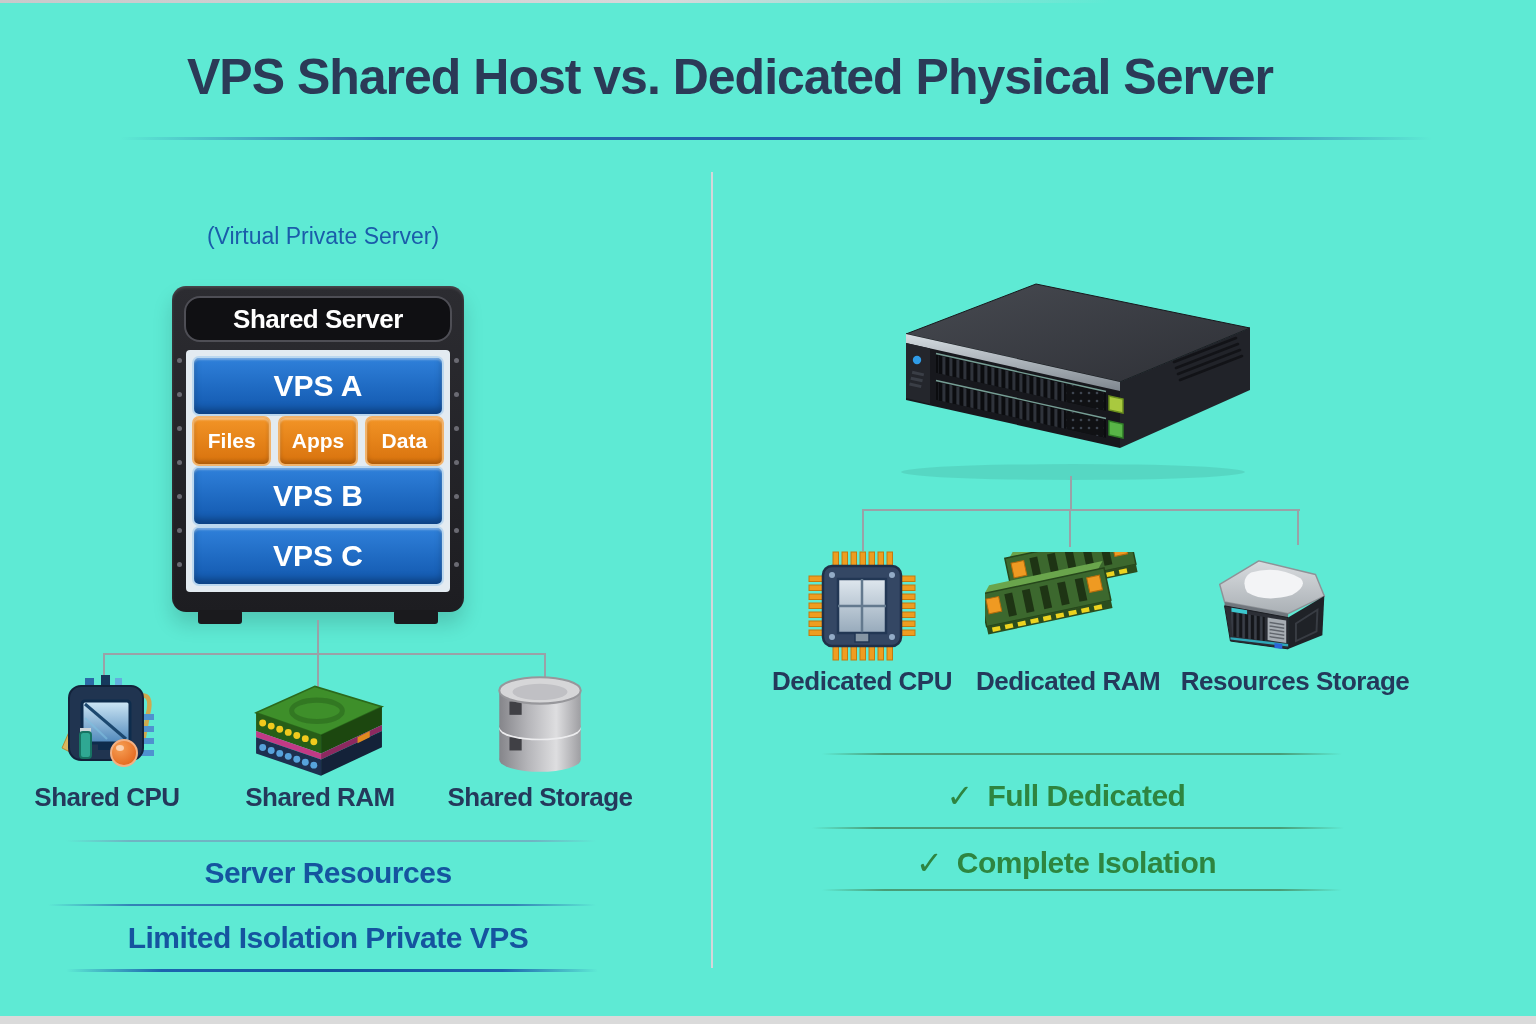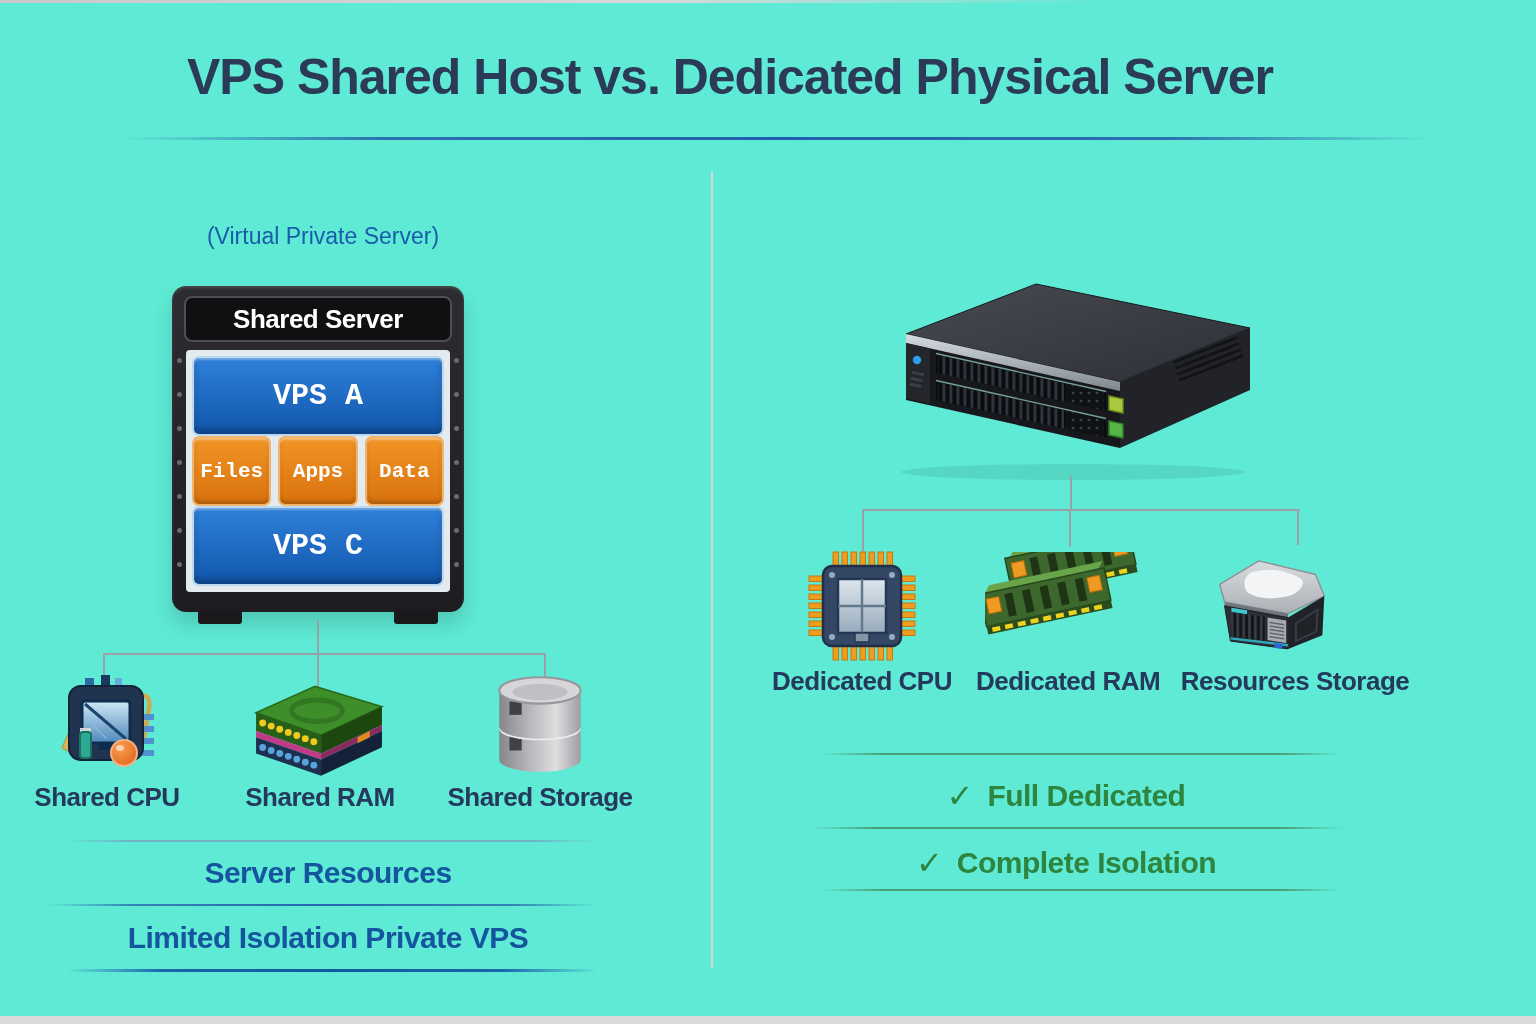--- a/index.html
+++ b/index.html
@@ -27,25 +27,25 @@
     color:#1353a6; letter-spacing:-0.5px; }
   .left-subheading { left:108px; top:223px; width:430px; font-size:23px; color:#1a5caa; }
   .right-heading { left:846px; top:180px; width:424px; font-size:33px; font-weight:bold;
     color:#2e7d38; letter-spacing:-0.5px; }
 
   
   .rack { left:172px; top:286px; width:292px; height:326px; border-radius:14px;
     background:linear-gradient(180deg,#2c2c31,#1d1d21);
     box-shadow:inset 0 2px 3px rgba(255,255,255,.14), 0 12px 20px rgba(0,0,0,.15); }
   .rack-header { left:12px; top:10px; width:268px; height:46px; background:#101013;
-    border:2px solid #4e4e55; border-radius:8px; color:#fff; font-weight:bold;
+    border:2px solid #4e4e55; border-radius:16px; color:#fff; font-weight:bold;
     font-size:26px; display:flex; align-items:center; justify-content:center;
     letter-spacing:-0.5px; }
   .rack-panel { left:14px; top:64px; width:264px; height:242px; background:#e3ebf1;
-    border-radius:4px; padding:6px; display:flex; flex-direction:column; gap:0;font-family:Liberation Mono, monospace; }
+    border-radius:4px; padding:6px; display:flex; flex-direction:column; gap:0; }
   .slot-blue { flex:1.1; background:linear-gradient(180deg,#2f80da,#1157ad);
     border:2px solid #bcd8ef; border-radius:7px; color:#fff; font-weight:bold;
     font-size:30px; display:flex; align-items:center; justify-content:center;
     box-shadow:inset 0 -5px 7px rgba(0,0,0,.25), inset 0 2px 2px rgba(255,255,255,.35); }
   .tags-row { flex:1; display:flex; gap:7px; }
   .tag-orange { flex:1; background:linear-gradient(180deg,#f29426,#d8720d);
     border:2px solid #f2b36b; border-radius:7px; color:#fff; font-weight:bold;
     font-size:21px; display:flex; align-items:center; justify-content:center;
     box-shadow:inset 0 2px 2px rgba(255,255,255,.4), inset 0 -3px 4px rgba(0,0,0,.2); }
   .screw { width:5px; height:5px; border-radius:50%; background:#6a6a72; }
@@ -92,20 +92,21 @@
 
   <div class="abs rack">
     <div class="abs rack-header">Shared Server</div>
     <div class="abs rack-panel">
       <div class="slot-blue">VPS A</div>
       <div class="tags-row">
         <div class="tag-orange">Files</div>
         <div class="tag-orange">Apps</div>
         <div class="tag-orange">Data</div>
       </div>
+      <div class="slot-blue">VPS B</div>
       <div class="slot-blue">VPS C</div>
     </div>
     <div class="abs screw" style="left:5px;top:72px"></div>
     <div class="abs screw" style="left:5px;top:106px"></div>
     <div class="abs screw" style="left:5px;top:140px"></div>
     <div class="abs screw" style="left:5px;top:174px"></div>
     <div class="abs screw" style="left:5px;top:208px"></div>
     <div class="abs screw" style="left:5px;top:242px"></div>
     <div class="abs screw" style="left:5px;top:276px"></div>
     <div class="abs screw" style="left:282px;top:72px"></div>

